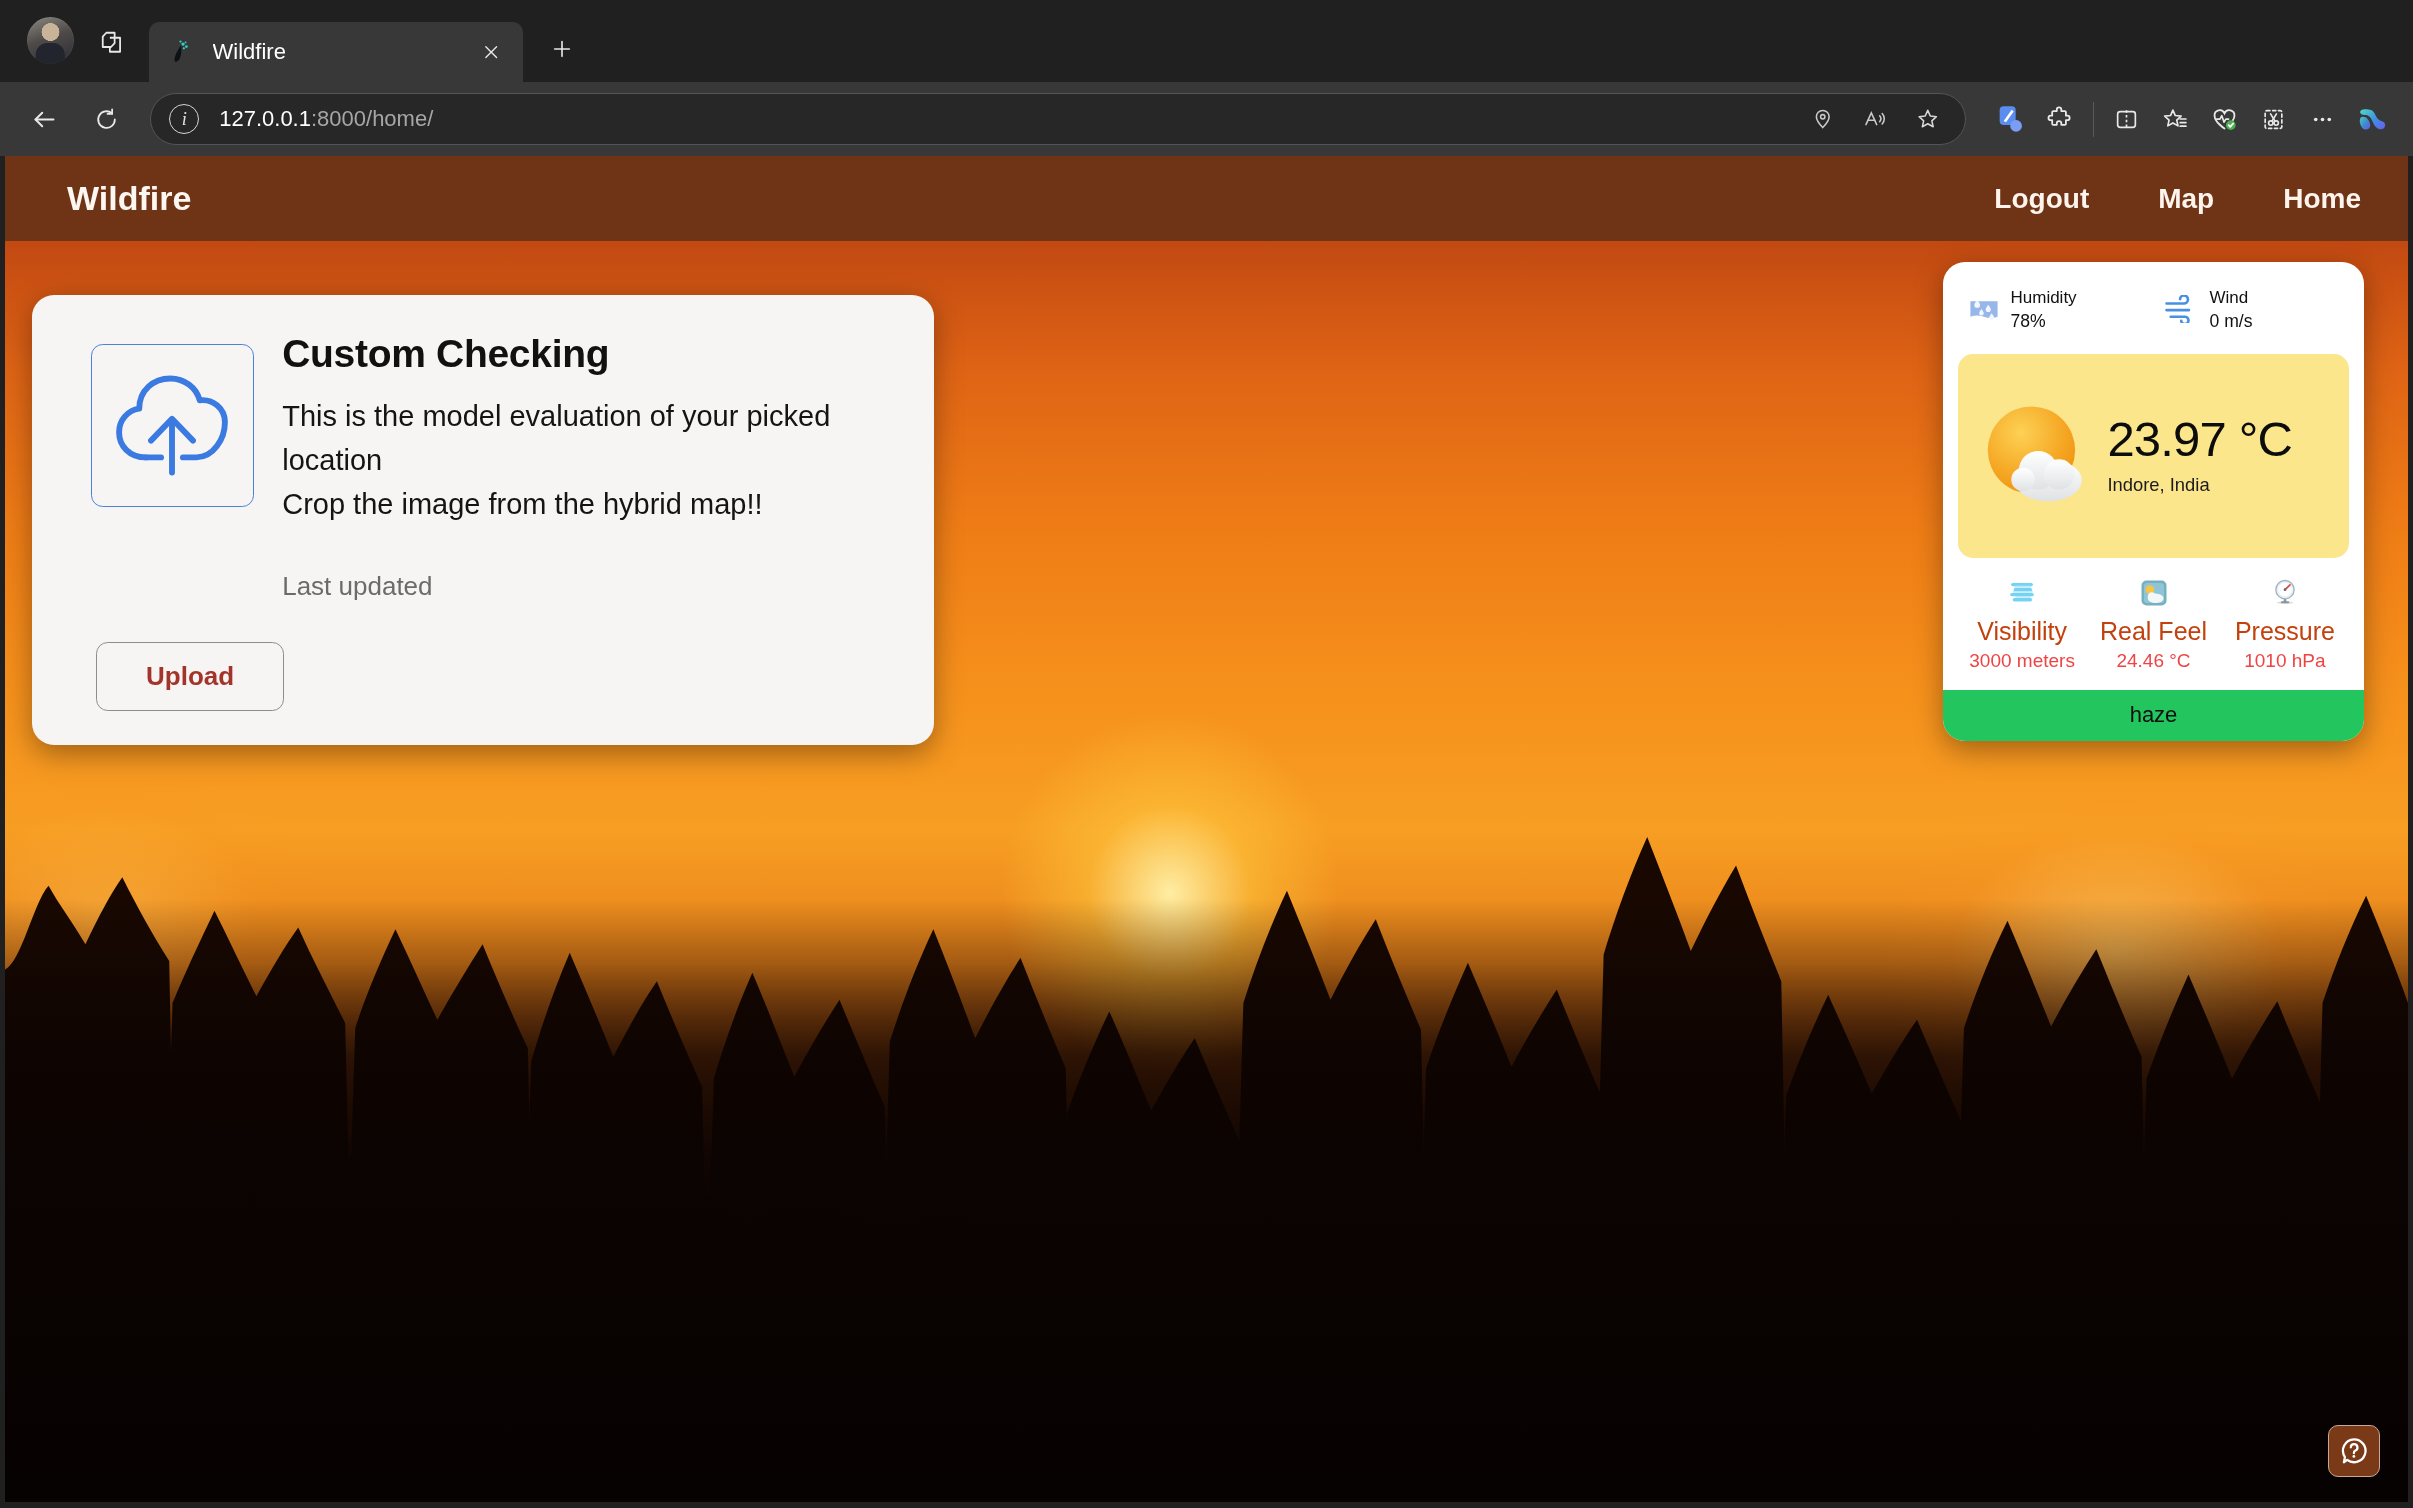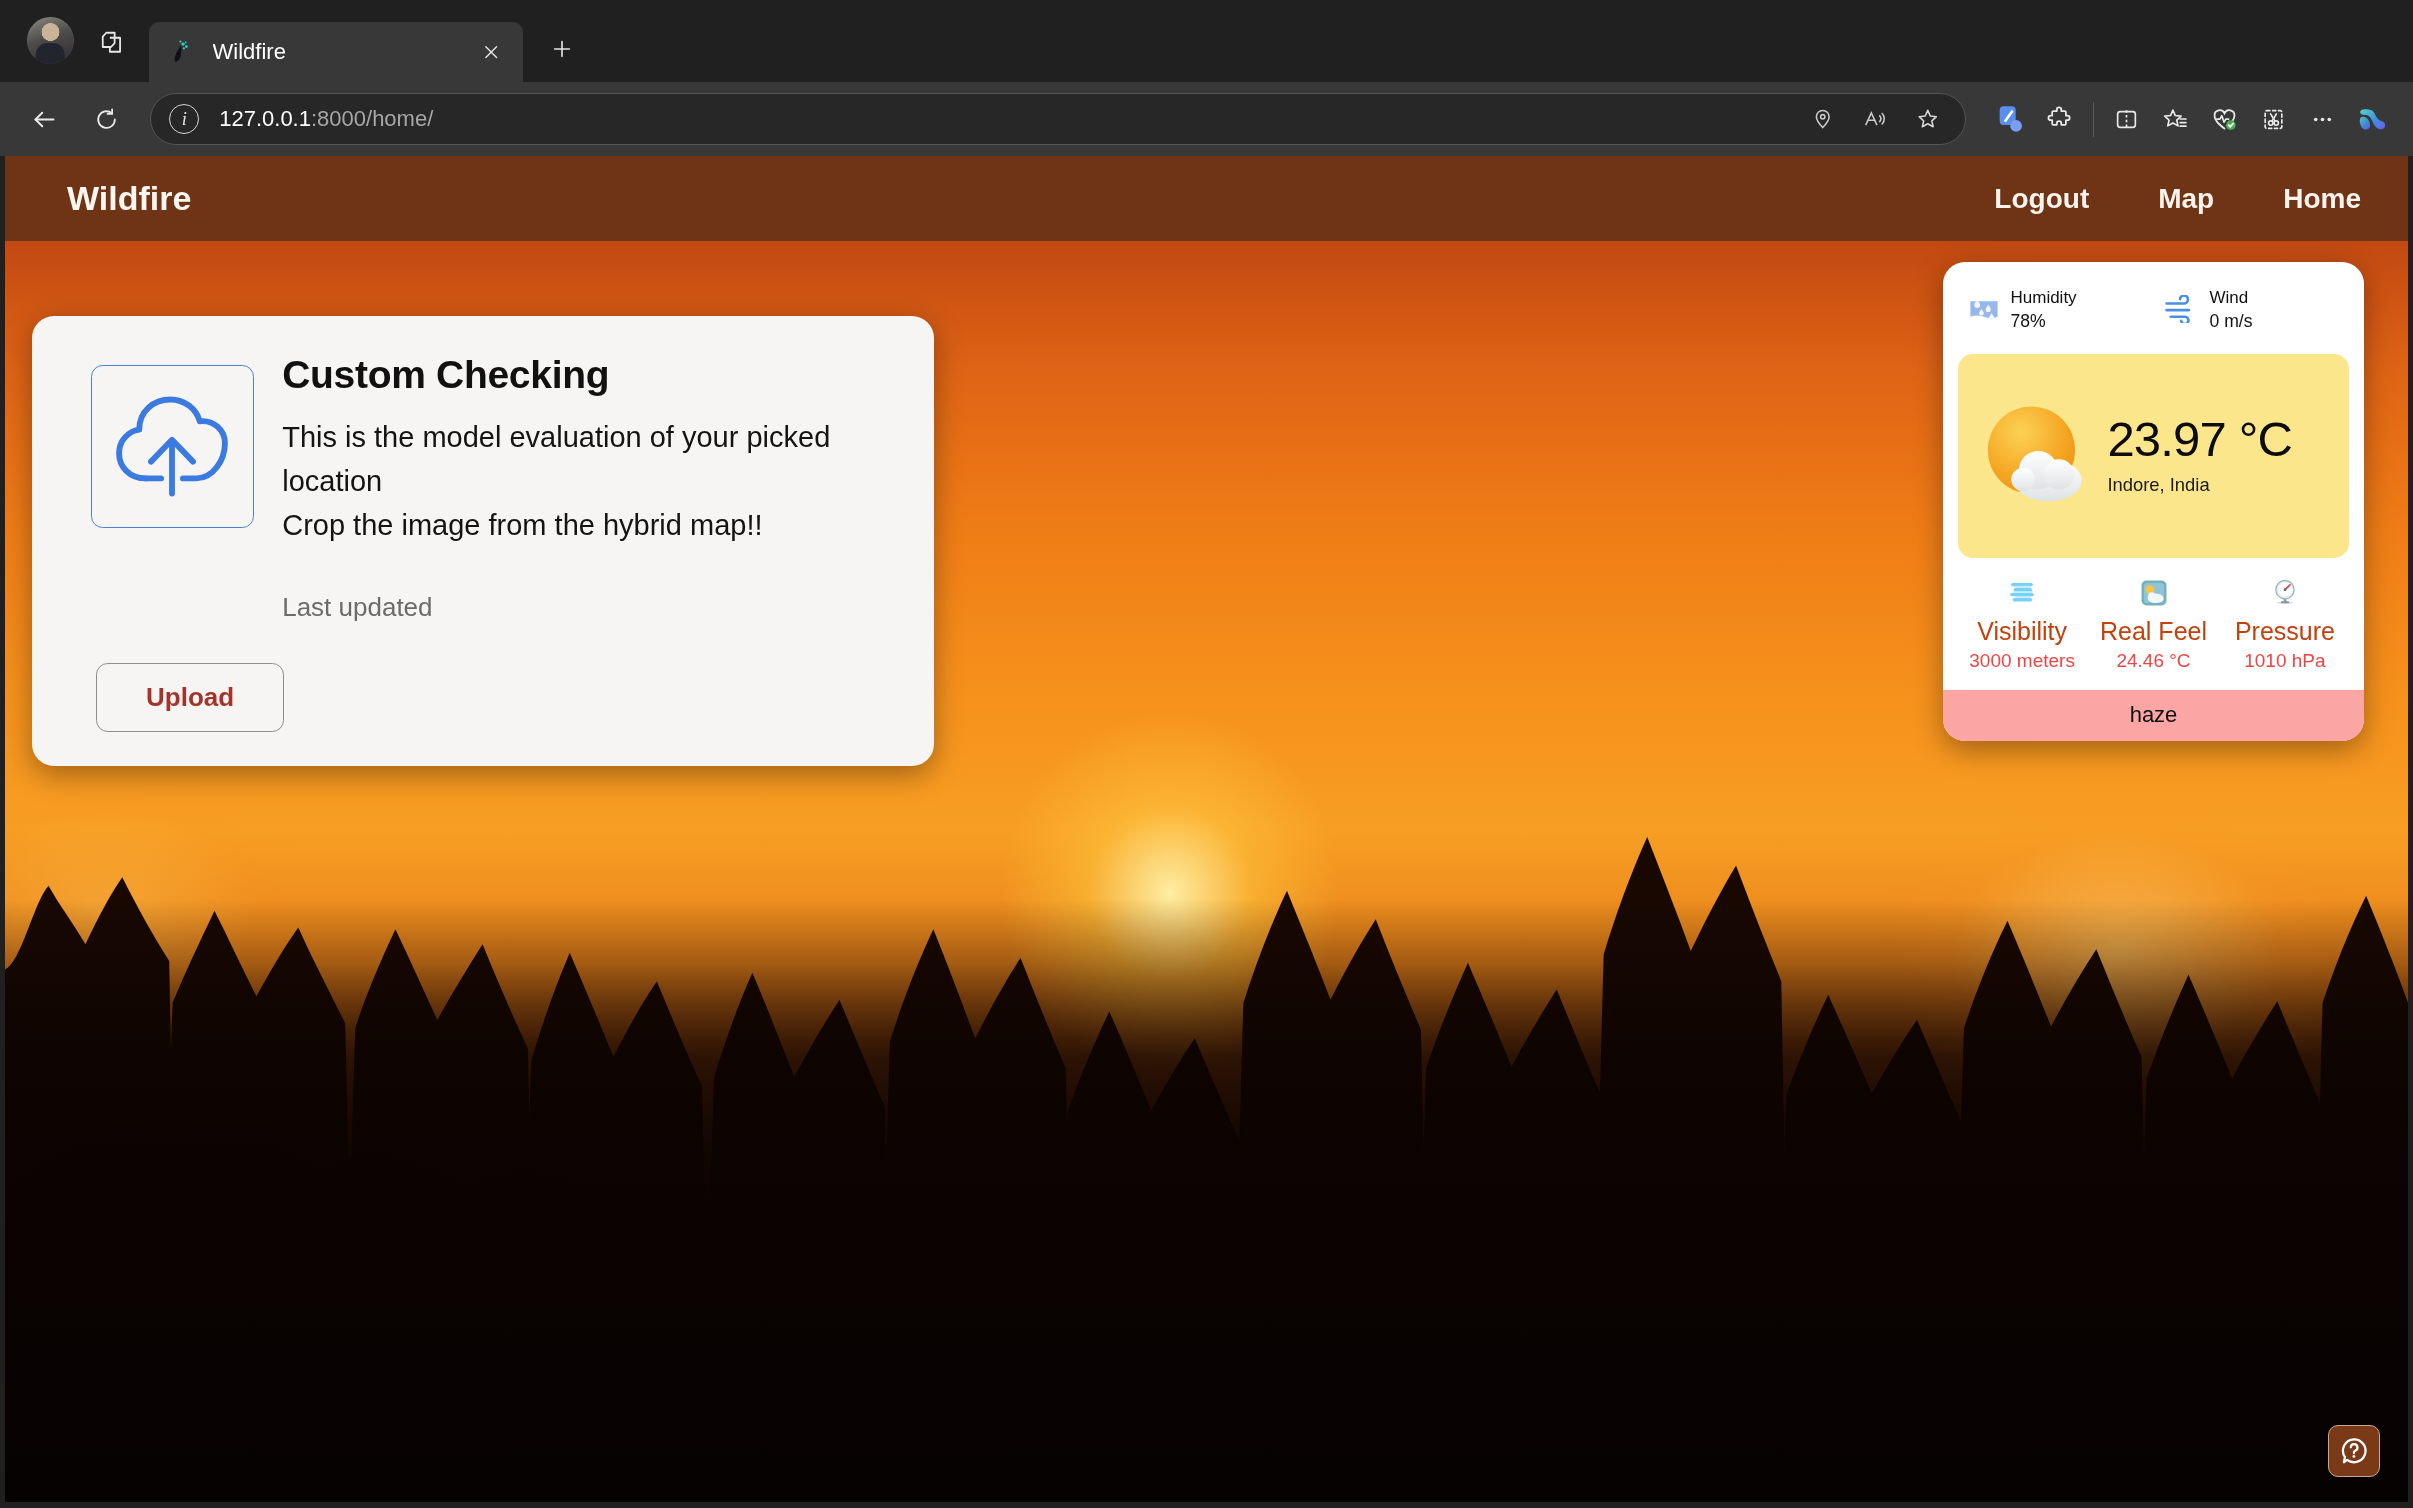--- a/index.html
+++ b/index.html
@@ -239,21 +239,21 @@
     color: #fdf4ee;
     font-size: 28px;
     font-weight: bold;
     text-decoration: none;
   }
 
   
   .check-card {
     position: absolute;
     left: 27px;
-    top: 160px;
+    top: 139px;
     width: 902px;
     background: #f7f5f4;
     border-radius: 22px;
     padding: 28.5px 34px 34px 47px;
     box-shadow: 0 8.4px 28.5px rgba(0,0,0,0.35);
     z-index: 4;
   }
   .cc-row { display: flex; align-items: flex-start; }
   .cc-iconbox {
     width: 163px; height: 163px;
@@ -349,21 +349,21 @@
   .w-bottom {
     display: flex;
     padding: 18.4px 13.4px 17px 13.4px;
   }
   .w-bcell { flex: 1 1 0; text-align: center; }
   .w-bicon { height: 34px; display: flex; align-items: center; justify-content: center; margin-bottom: 5px; }
   .w-bname { font-size: 25px; color: #c2410c; line-height: 1.3; }
   .w-bval  { font-size: 19px; color: #ef4444; line-height: 1.35; }
 
   .w-cond {
-    background: #fca5a5;
+    background: #22c55e;
     text-align: center;
     font-size: 22px;
     color: #0e0e0e;
     padding: 11.7px 0 13.4px 0;
   }
 
   
   .help-btn {
     position: absolute;
     right: 28.5px;

